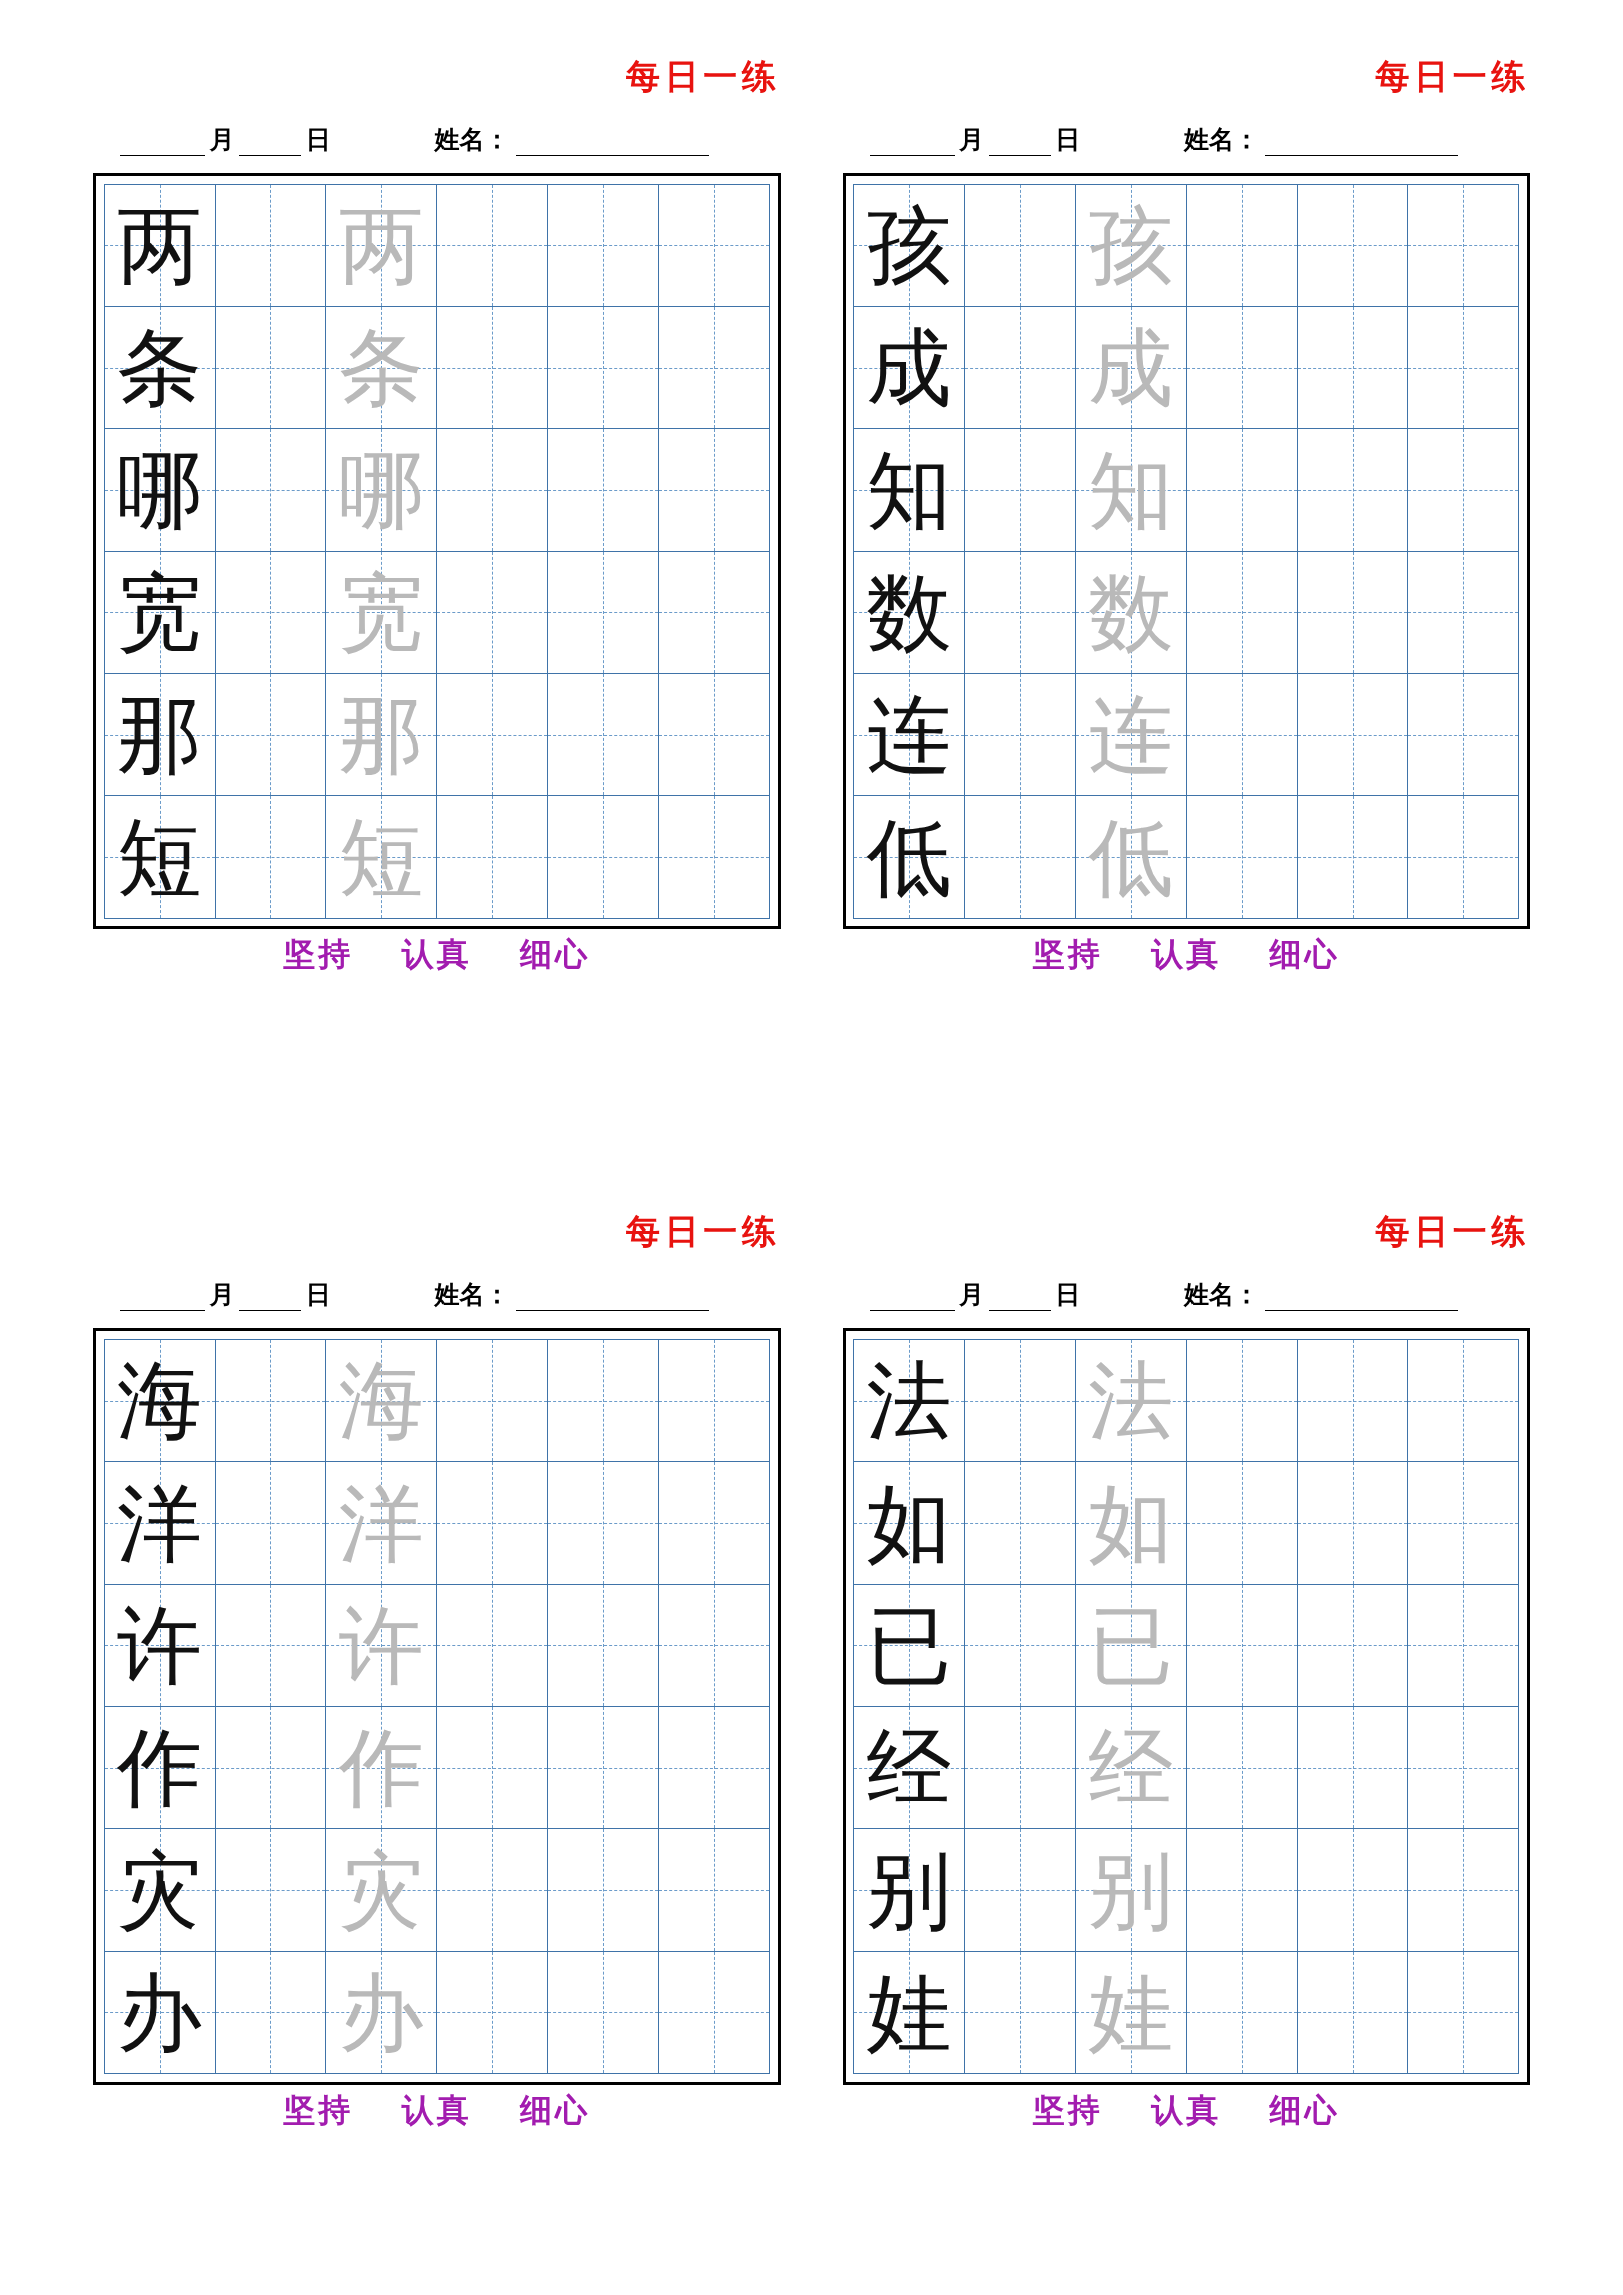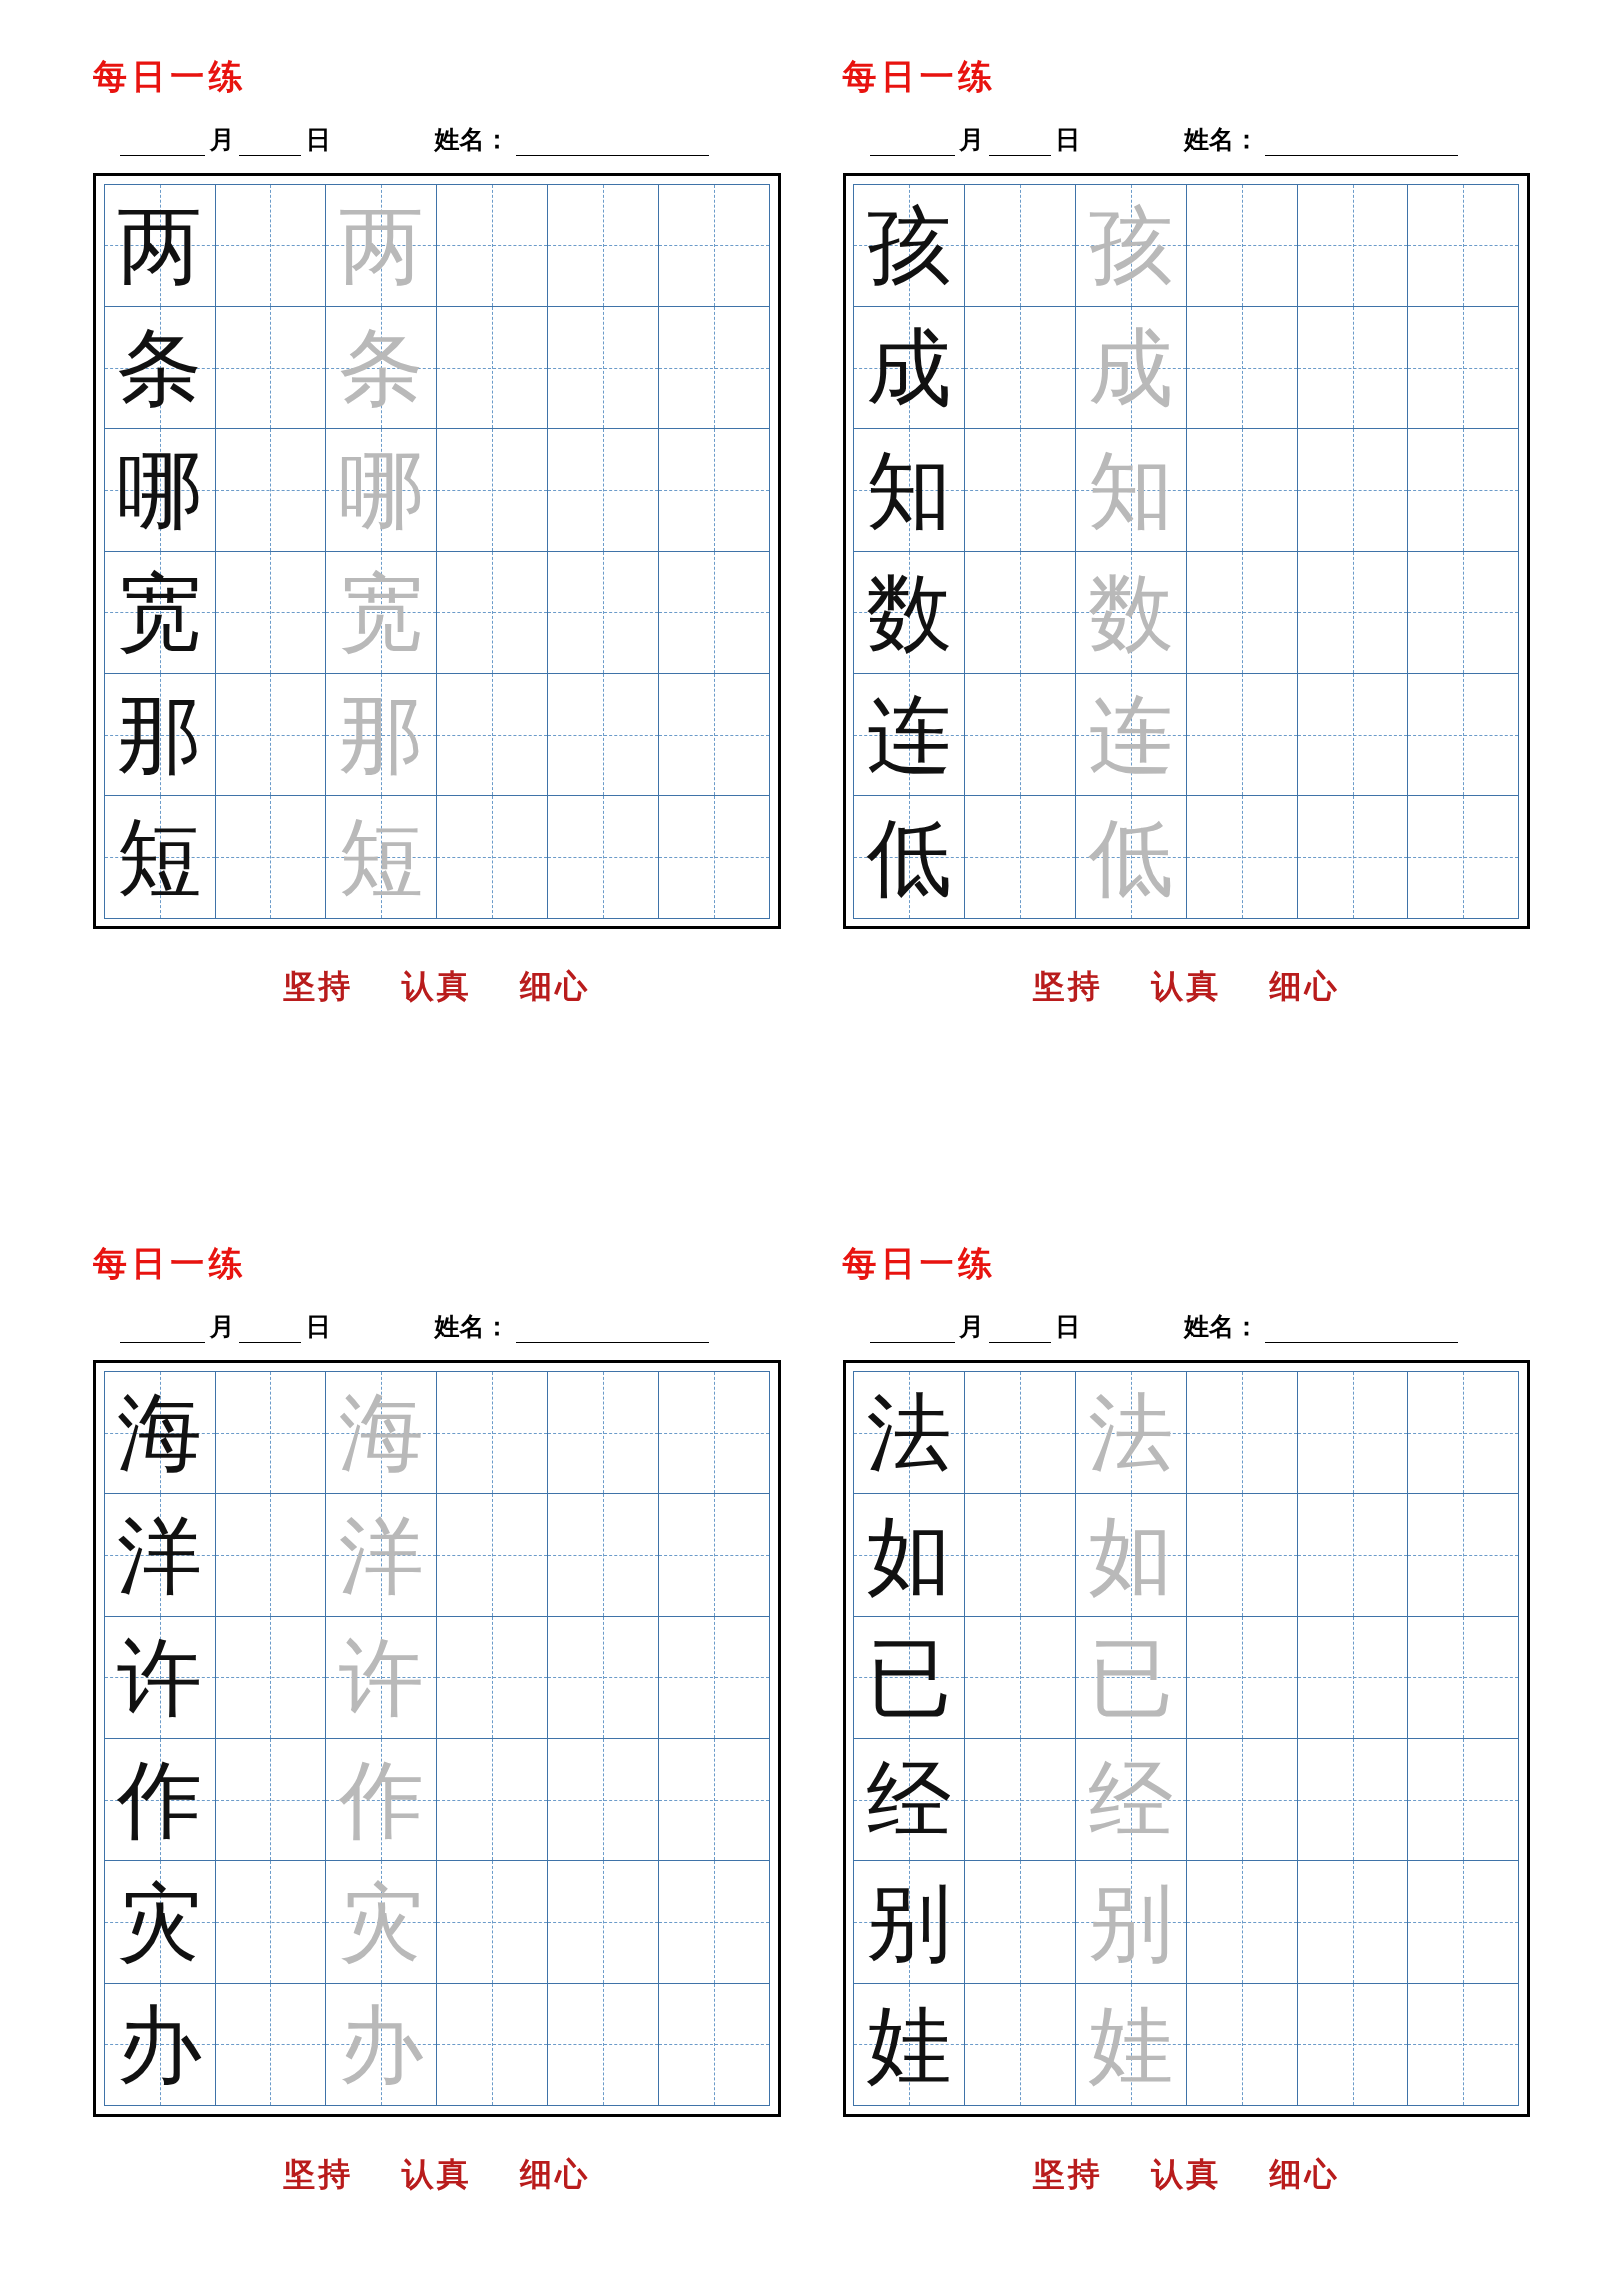--- a/index.html
+++ b/index.html
@@ -24,21 +24,21 @@
     align-content: flex-start;
     position: relative;
   }
   .sheet {
     width: 50%;
     box-sizing: border-box;
     padding: 0 31px;
     margin-bottom: 232px;
   }
   .sheet-title {
-    text-align: left;
+    text-align: right;
     color: #e8130f;
     font-size: 34px;
     font-weight: bold;
     letter-spacing: 4.6px;
     font-family: Liberation Sans, sans-serif;
     margin-bottom: 20px;
   }
   .sheet-header {
     display: flex;
     align-items: flex-end;
@@ -116,22 +116,22 @@
   }
   .glyph.dark { color: #111; }
   .glyph.faint { color: #b9b9b9; }
 
   .sheet-footer {
     text-align: center;
     font-size: 32px;
     font-weight: bold;
     font-family: "DejaVu Sans", sans-serif;
     letter-spacing: 3.1px;
-    margin-top: 36px;
-    color: #b91c1c;
+    margin-top: 4px;
+    color: #a21caf;
   }
   .sheet-footer span { margin: 0 17px; }
 
   .watermark {
     position: absolute;
     bottom: 26px;
     left: 0;
     right: 0;
     text-align: center;
     font-size: 15.5px;

